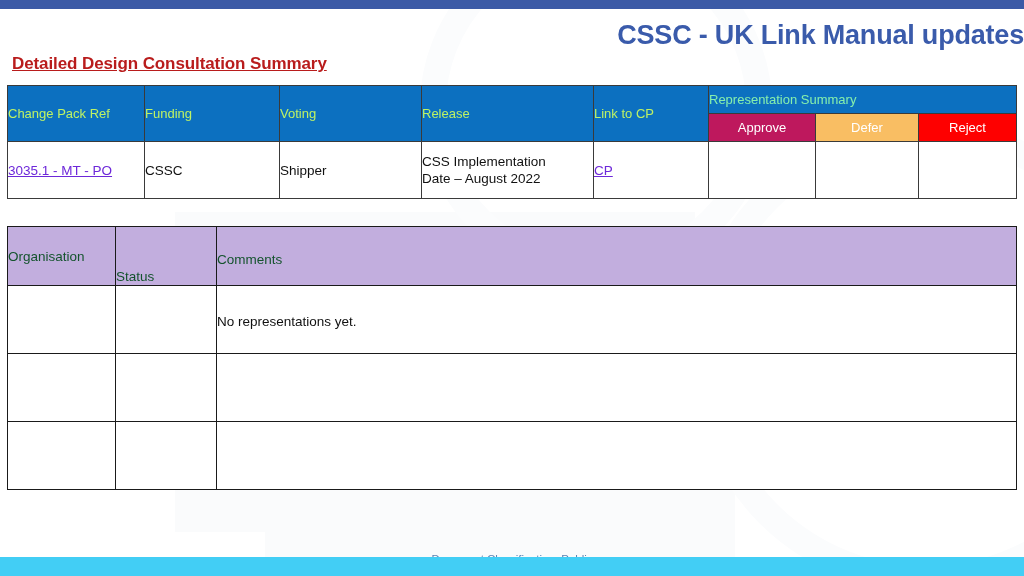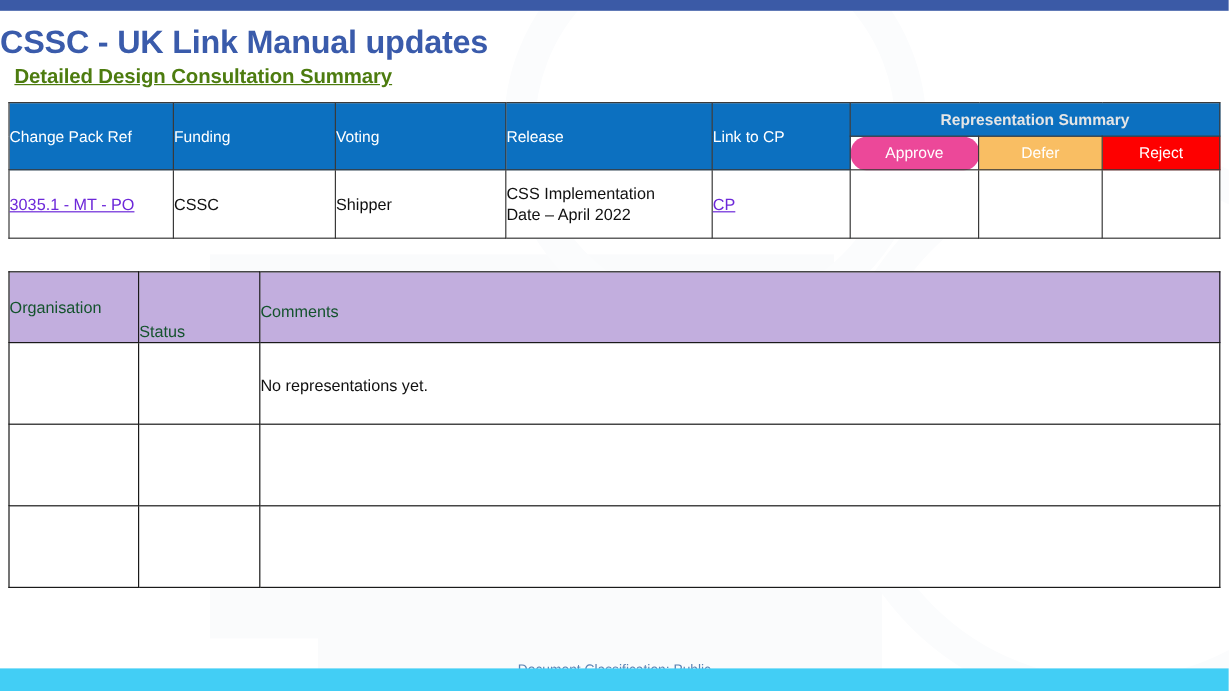--- a/index.html
+++ b/index.html
@@ -51,78 +51,78 @@
     height: 9px;
     background: #3b5aa6;
   }
 
   
   .slide-title {
     position: absolute;
     left: 0;
     top: 20px;
     width: 1024px;
-    text-align: left;
+    text-align: right;
     font-size: 27px;
     font-weight: bold;
     color: #3a5bab;
     letter-spacing: -0.2px;
     white-space: nowrap;
   }
   .sub-title {
     position: absolute;
     left: 12px;
     top: 54px;
     font-size: 17px;
     font-weight: bold;
-    color: #4d7c0f;
+    color: #b91c1c;
     text-decoration: underline;
     letter-spacing: -0.1px;
   }
 
   
   .tbl1 {
     position: absolute;
     left: 7px;
     top: 85px;
     width: 1009px;
     border-collapse: collapse;
     table-layout: fixed;
   }
   .tbl1 td, .tbl1 th {
     border: 1px solid #3a3a3a;
     padding: 0;
     vertical-align: middle;
   }
   .t1-head {
     background: #0c70c0;
-    color: #ffffff;
+    color: #bef264;
     font-size: 13px;
     font-weight: normal;
     text-align: left;
     padding: 0 9px;
     height: 54px;
   }
   .t1-group {
     background: #0c70c0;
-    color: #e5e5e5;
+    color: #86efac;
     font-size: 13px;
-    font-weight: bold;
-    text-align: center;
+    font-weight: normal;
+    text-align: left;
     padding: 0 9px;
     height: 27px;
   }
   .t1-sub {
     color: #ffffff;
     font-size: 13px;
     font-weight: normal;
     text-align: center;
     height: 27px;
   }
-  .sub-approve { background: #ec4899; border-radius: 13px; }
+  .sub-approve { background: #be185d; }
   .sub-defer   { background: #f9be63; }
   .sub-reject  { background: #fe0000; }
 
   .t1-cell {
     background: #ffffff;
     color: #111111;
     font-size: 13.5px;
     padding: 0 9px;
     height: 56px;
     vertical-align: middle;
@@ -237,21 +237,21 @@
     </thead>
     <tbody>
       <tr>
         <td class="t1-cell">
           <a class="xlink" href="#">3035.1 - MT - PO</a>
         </td>
         <td class="t1-cell">CSSC</td>
         <td class="t1-cell">Shipper</td>
         <td class="t1-cell">
           <span>CSS Implementation</span><br>
-          <span>Date – April 2022</span>
+          <span>Date – August 2022</span>
         </td>
         <td class="t1-cell">
           <a class="xlink" href="#">CP</a>
         </td>
         <td class="t1-cell empty"></td>
         <td class="t1-cell empty"></td>
         <td class="t1-cell empty"></td>
       </tr>
     </tbody>
   </table>

